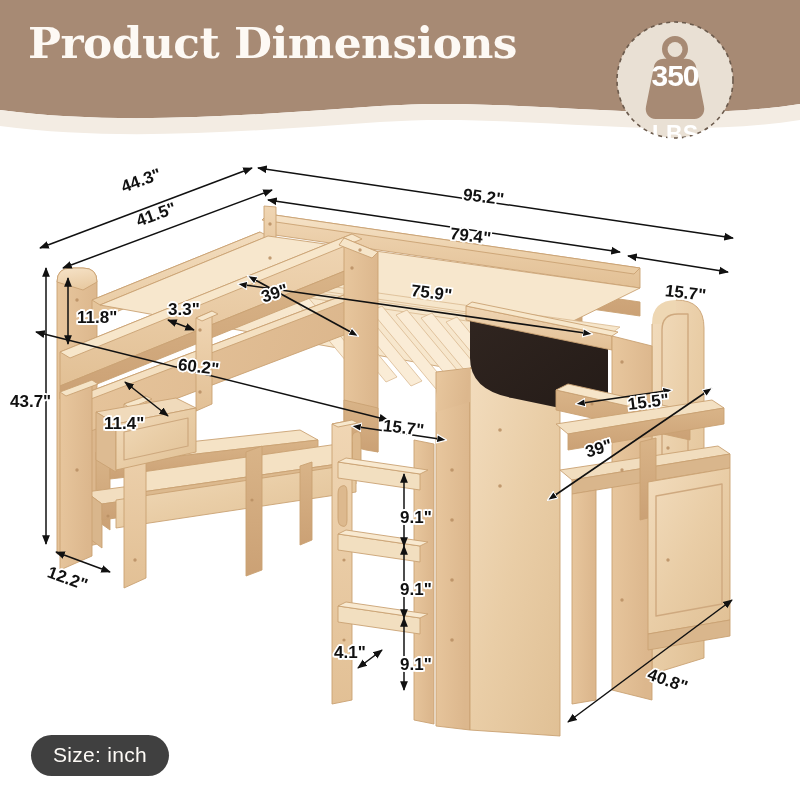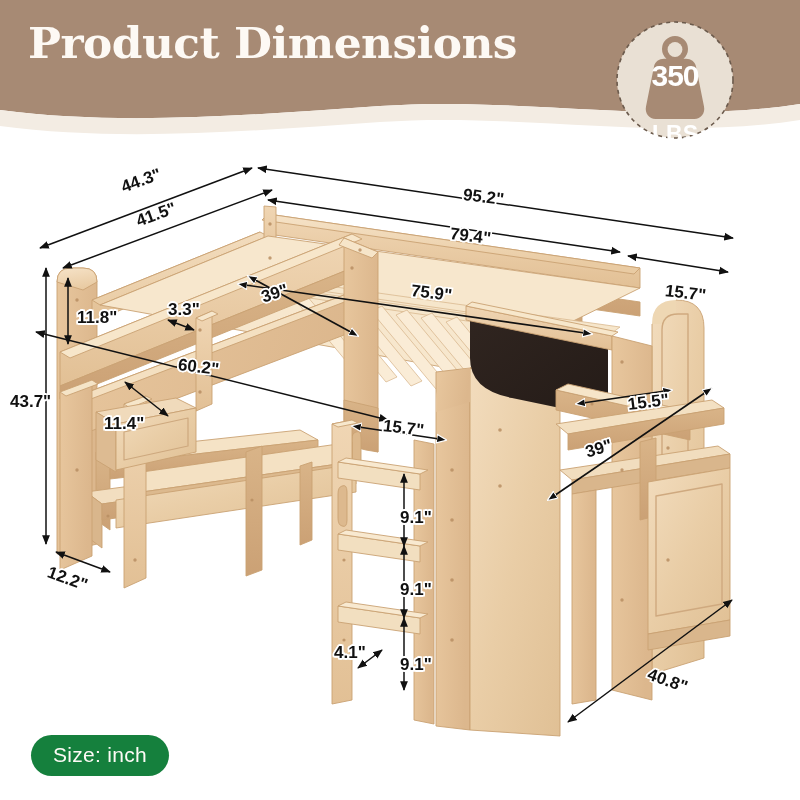--- a/index.html
+++ b/index.html
@@ -25,21 +25,21 @@
   #badge-num,#badge-unit{
     position:absolute;left:0;width:122px;text-align:center;
     font-family:"Liberation Sans","DejaVu Sans",sans-serif;
     font-weight:700;color:#ffffff;line-height:1;
   }
   #badge-num{top:42px;font-size:30px;letter-spacing:-1px;}
   #badge-unit{top:72px;font-size:23px;letter-spacing:0px;margin-top:32px;}
   
   #size-pill{
     position:absolute;left:31px;top:735px;
-    background:#15803d;color:#fdfaf6;
+    background:#404040;color:#fdfaf6;
     border-radius:22px;padding:8px 22px 9px 22px;
     font-size:21px;font-weight:400;letter-spacing:0.3px;
     font-family:"Liberation Sans","DejaVu Sans",sans-serif;
     white-space:nowrap;
   }
   
   .dim{
     position:absolute;
     font-family:"Liberation Sans","DejaVu Sans",sans-serif;
     font-weight:700;font-size:17px;color:#111111;

